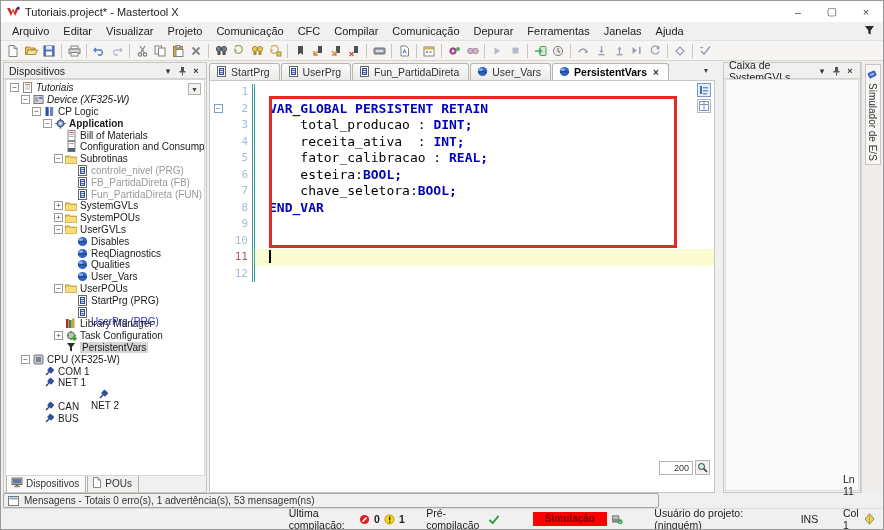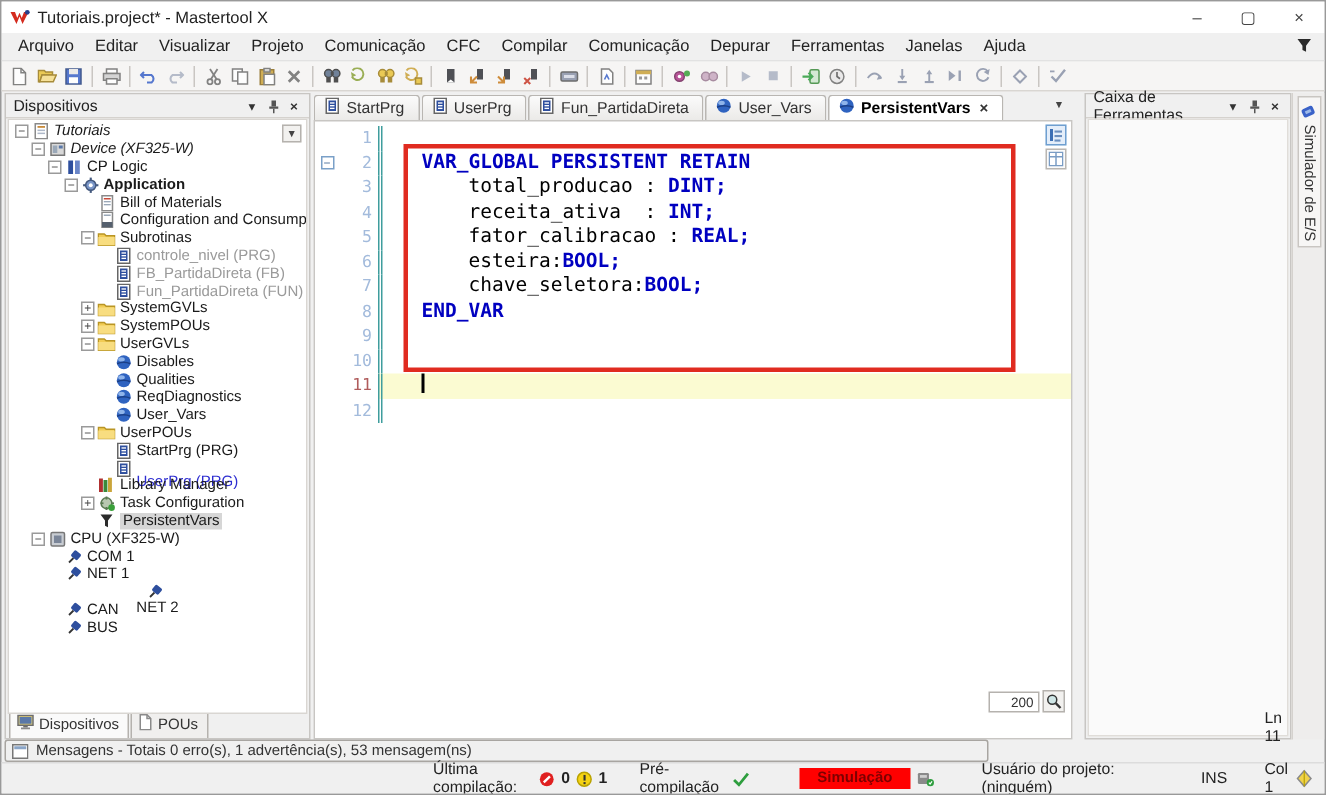--- a/index.html
+++ b/index.html
@@ -60,21 +60,21 @@
   .etab .closex { font-size:10px; font-weight:bold; color:#333; margin-left:2px; }
   .tab-scroll { position:absolute; right:2px; top:3px; width:14px; height:13px; font-size:7px; color:#444; text-align:center; line-height:12px; }
   .code-wrap { flex:1; background:#ffffff; border:1px solid #c8c6c3; position:relative; overflow:hidden; }
   .code-lines { position:absolute; top:3px; left:0; right:0; }
   .cline { display:flex; height:16.5px; align-items:stretch; position:relative; }
   .fold-col { width:16px; flex:none; display:flex; align-items:center; justify-content:center; }
   .fold-box { width:9px; height:9px; border:1px solid #7aa0c8; color:#4a6f9a; font-size:8px; line-height:7px; text-align:center; background:#fff; }
   .num-col { width:26px; flex:none; text-align:right; padding-right:4px; font-family:"DejaVu Sans Mono", monospace;
              font-size:11px; color:#a3bbdc; line-height:16.5px; }
   .cline.current .num-col { color:#b05c5c; }
-  .code-col { flex:1; border-left:3px double #3f9d9d; padding-left:26px; font-family:"DejaVu Sans Mono", monospace;
+  .code-col { flex:1; border-left:3px double #3f9d9d; padding-left:14px; font-family:"DejaVu Sans Mono", monospace;
               font-size:13px; line-height:16.5px; white-space:pre; color:#000; }
   .cline.current .code-col { background:#fbfbd2; }
   .kw { color:#0000c0; font-weight:bold; }
   .caret { display:inline-block; width:1.5px; height:13px; background:#000; vertical-align:-2px; }
   .red-box { position:absolute; left:59px; top:15px; width:408px; height:152px; border:3px solid #e02b20; pointer-events:none; }
   .side-btns { position:absolute; top:2px; right:3px; display:flex; flex-direction:column; gap:2px; }
   .side-btn { width:14px; height:14px; border:1px solid #b9b6b2; background:#fbfbfb; display:flex; align-items:center; justify-content:center; }
   .side-btn.active { border-color:#6f9fd0; background:#e4eefa; }
   .zoom-ctrl { position:absolute; right:4px; bottom:17px; display:flex; align-items:center; gap:2px; }
   .zoom-box { width:34px; height:14px; border:1px solid #b5b2ae; background:#fff; font-size:9px; text-align:right; padding:1px 3px 0 0; color:#333; }
@@ -553,32 +553,32 @@
           </div>
           <div class="tree-row" style="padding-left: 59px;">
             <span class="spacer"></span>
             <span class="ticon">
               <svg width="11" height="11" viewBox="0 0 11 11">
                 <circle cx="5.5" cy="5.5" r="4.6" fill="#2f63c0"></circle>
                 <ellipse cx="4" cy="3.6" rx="2.2" ry="1.4" fill="#8fb4ea"></ellipse>
                 <path d="M1 6.5 Q5.5 4.5 10 6.5" stroke="#1b3f86" fill="none"></path>
               </svg>
             </span>
-            <span class="tlabel">Qualities</span>
+            <span class="tlabel">ReqDiagnostics</span>
           </div>
           <div class="tree-row" style="padding-left: 59px;">
             <span class="spacer"></span>
             <span class="ticon">
               <svg width="11" height="11" viewBox="0 0 11 11">
                 <circle cx="5.5" cy="5.5" r="4.6" fill="#2f63c0"></circle>
                 <ellipse cx="4" cy="3.6" rx="2.2" ry="1.4" fill="#8fb4ea"></ellipse>
                 <path d="M1 6.5 Q5.5 4.5 10 6.5" stroke="#1b3f86" fill="none"></path>
               </svg>
             </span>
-            <span class="tlabel">ReqDiagnostics</span>
+            <span class="tlabel">Qualities</span>
           </div>
           <div class="tree-row" style="padding-left: 59px;">
             <span class="spacer"></span>
             <span class="ticon">
               <svg width="11" height="11" viewBox="0 0 11 11">
                 <circle cx="5.5" cy="5.5" r="4.6" fill="#2f63c0"></circle>
                 <ellipse cx="4" cy="3.6" rx="2.2" ry="1.4" fill="#8fb4ea"></ellipse>
                 <path d="M1 6.5 Q5.5 4.5 10 6.5" stroke="#1b3f86" fill="none"></path>
               </svg>
             </span>
@@ -878,21 +878,21 @@
               </svg>
           </div>
         </div>
       </div>
     </div>
 
     <div class="splitter"></div>
 
     <div class="toolbox">
       <div class="panel-header">
-        <span class="panel-title">Caixa de Ferramentas</span>
+        <span class="panel-title">Caixa de SystemGVLs</span>
         <span class="panel-hbtn">▾</span>
         <span class="panel-hbtn">
           <svg width="9" height="10" viewBox="0 0 9 10">
               <rect x="3" y="1" width="3" height="4" fill="#555"></rect>
               <rect x="1.5" y="5" width="6" height="1.5" fill="#555"></rect>
               <rect x="4" y="6.5" width="1" height="3" fill="#555"></rect>
             </svg>
         </span>
         <span class="panel-hbtn" style="font-weight:bold;">×</span>
       </div>

